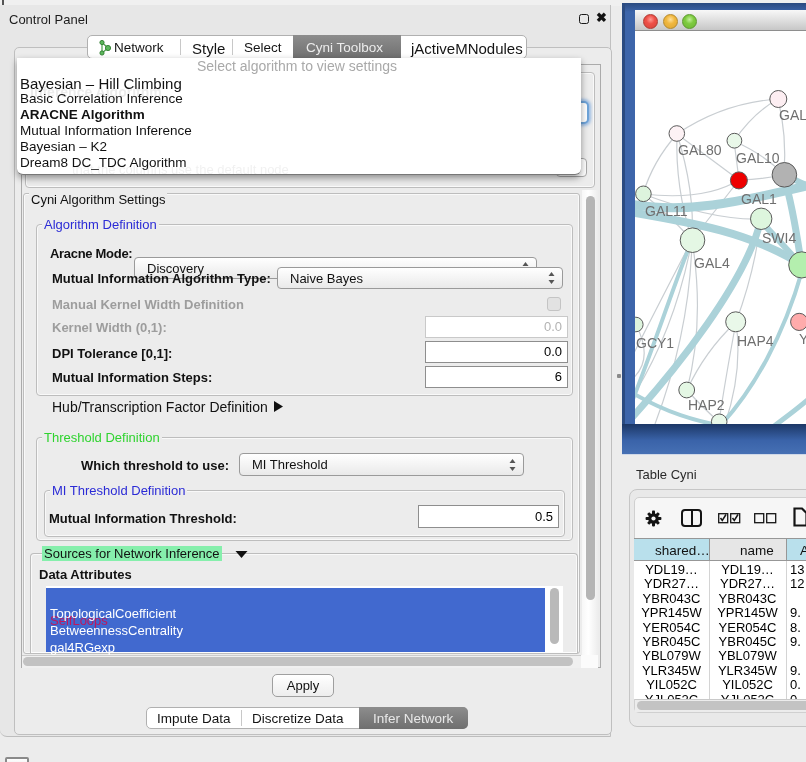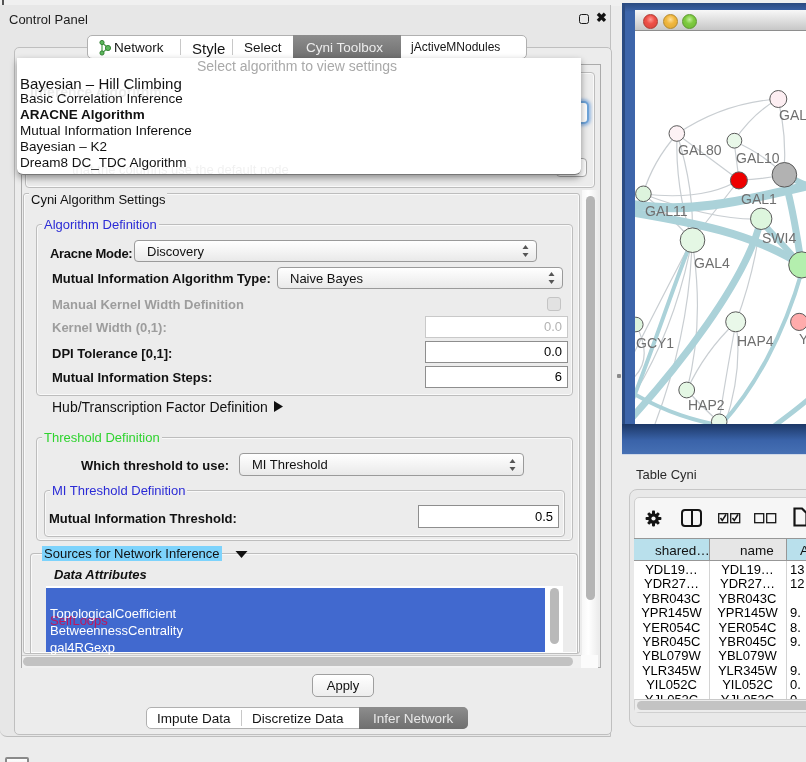--- a/index.html
+++ b/index.html
@@ -44,36 +44,36 @@
   <line x1="4" y1="3.5" x2="4" y2="14" stroke="#4a9e4a" stroke-width="1.2"></line>
   <line x1="4" y1="14" x2="10" y2="9" stroke="#4a9e4a" stroke-width="1.2"></line>
   <circle cx="4" cy="3.5" r="2.1" fill="#5cb85c" stroke="#2d7a2d" stroke-width="0.9"></circle>
   <circle cx="10" cy="9" r="2.6" fill="#5cb85c" stroke="#2d7a2d" stroke-width="0.9"></circle>
   <circle cx="4" cy="14" r="2.1" fill="#5cb85c" stroke="#2d7a2d" stroke-width="0.9"></circle>
 </svg>
 <div class="lbl" style="left:114px;top:40px;font-size:13.5px;color:#141414;">Network</div>
 <div class="lbl" style="left:192px;top:40px;font-size:15px;color:#141414;">Style</div>
 <div class="lbl" style="left:244px;top:40px;font-size:13.5px;color:#141414;">Select</div>
 <div class="lbl" style="left:306px;top:40px;font-size:13.5px;color:#ececec;">Cyni Toolbox</div>
-<div class="lbl" style="left:411px;top:40px;font-size:12px;color:#141414;">jActiveMNodules</div>
+<div class="lbl" style="left:411px;top:40px;font-size:15px;color:#141414;">jActiveMNodules</div>
 
 <div class="abs" style="left:21px;top:64px;width:580px;height:604px;background:#ececec;border:1px solid #ababab;box-sizing:border-box;"></div>
 
 <div class="group" style="left:25px;top:72px;width:568px;height:114px;"></div>
 <div class="abs" style="left:560px;top:101px;width:29px;height:23px;background:#fff;border:2px solid #6ea3d8;border-radius:5px;box-shadow:0 0 3px 2px rgba(90,150,220,0.55);box-sizing:border-box;"></div>
 <div class="abs" style="left:556px;top:158px;width:31px;height:19px;background:#fff;border:1px solid #a8a8a8;border-radius:4px;box-sizing:border-box;"></div>
 
 <div class="group" style="left:23px;top:193px;width:555px;height:459px;border-radius:3px;"></div>
 <div class="lbl" style="left:29px;top:192px;background:#ececec;padding:0 2px;">Cyni Algorithm Settings</div>
 
 <div class="group" style="left:36px;top:224px;width:535px;height:170px;"></div>
 <div class="lbl" style="left:42px;top:217px;background:#ececec;padding:0 2px;color:#2b2bd6;">Algorithm Definition</div>
 
 <div class="lbl bold" style="left:50px;top:246px;letter-spacing:-0.3px;">Aracne Mode:</div>
-<div class="combo" style="left:134px;top:240px;width:403px;height:22px;">
+<div class="combo" style="left:134px;top:257px;width:403px;height:22px;">
     <span class="tx">Discovery</span>
   <svg class="spin" viewBox="0 0 7 12">
       <path d="M3.5 0L6.5 4H0.5Z" fill="#555"></path>
       <path d="M3.5 12L0.5 8H6.5Z" fill="#555"></path>
     </svg>
   </div>
 
 <div class="lbl bold" style="left:52px;top:271px;">Mutual Information Algorithm Type:</div>
 <div class="combo" style="left:277px;top:267px;width:286px;height:22px;">
     <span class="tx">Naive Bayes</span>
@@ -111,25 +111,25 @@
       <path d="M3.5 12L0.5 8H6.5Z" fill="#555"></path>
     </svg>
   </div>
 
 <div class="group" style="left:44px;top:490px;width:519px;height:45px;"></div>
 <div class="lbl" style="left:50px;top:483px;background:#ececec;padding:0 2px;color:#2b2bd6;">MI Threshold Definition</div>
 <div class="lbl bold" style="left:49px;top:511px;text-align:center;">Mutual Information Threshold:</div>
 <div class="field" style="left:418px;top:505px;width:141px;height:23px;line-height:21px;">0.5</div>
 
 <div class="group" style="left:30px;top:553px;width:546px;height:99px;border-bottom:none;border-radius:4px 4px 0 0;"></div>
-<div class="lbl" style="left:42px;top:546px;background:#7dd3fc;padding:0 2px;">Sources for Network Inference</div>
+<div class="lbl" style="left:42px;top:546px;background:#86efac;padding:0 2px;">Sources for Network Inference</div>
 <svg class="abs" style="left:235px;top:550px;" width="13" height="9">
     <path d="M0.5 1L12.5 1L6.5 8Z" fill="#111"></path>
   </svg>
-<div class="lbl bold" style="left:54px;top:567px;font-style:italic;">Data Attributes</div>
+<div class="lbl bold" style="left:39px;top:567px;">Data Attributes</div>
 
 <div class="abs" style="left:46px;top:586px;width:517px;height:66px;background:#fff;"></div>
 <div class="abs" style="left:46px;top:587.5px;width:499px;height:16.8px;background:#4169cf;"></div>
 <div class="abs" style="left:46px;top:604.3px;width:499px;height:16.8px;background:#4169cf;"></div>
 <div class="abs" style="left:46px;top:621.1px;width:499px;height:16.8px;background:#4169cf;"></div>
 <div class="abs" style="left:46px;top:637.9px;width:499px;height:14.5px;background:#4169cf;"></div>
 <div class="lbl" style="left:50px;top:613px;color:#be185d;">SelfLoops</div>
 <div class="lbl" style="left:50px;top:606px;color:#fff;">TopologicalCoefficient</div>
 <div class="lbl" style="left:50px;top:623px;color:#fff;">BetweennessCentrality</div>
 <div class="lbl" style="left:50px;top:640px;color:#fff;">gal4RGexp</div>
@@ -137,21 +137,21 @@
 
 <div class="abs" style="left:582px;top:190px;width:16px;height:465px;background:linear-gradient(90deg,#f7f7f7,#ffffff 40%,#ededed);"></div>
 <div class="abs" style="left:585.5px;top:196px;width:9.5px;height:404px;background:#b5b5b5;border-radius:5px;"></div>
 
 <div class="abs" style="left:22px;top:655px;width:559px;height:12px;background:#f0f0f0;border-top:1px solid #cccccc;"></div>
 <div class="abs" style="left:23px;top:657px;width:550px;height:9px;background:#c2c2c2;border-radius:4.5px;"></div>
 
 <div class="abs" style="left:581px;top:655px;width:17px;height:13px;background:#fbfbfb;"></div>
 
 <div class="abs" style="left:272px;top:674px;width:62px;height:23px;background:linear-gradient(#ffffff,#ededed);
-     border:1px solid #9f9f9f;border-radius:5px;box-sizing:border-box;text-align:center;line-height:21px;font-size:13px;color:#111;margin-left:40px;">Apply</div>
+     border:1px solid #9f9f9f;border-radius:5px;box-sizing:border-box;text-align:center;line-height:21px;font-size:13px;color:#111;">Apply</div>
 
 <div class="abs" style="left:146px;top:707px;width:322px;height:22px;background:#fff;border:1px solid #b0b0b0;border-radius:5px;box-sizing:border-box;"></div>
 <div class="abs" style="left:359px;top:707px;width:109px;height:22px;background:linear-gradient(#8d8d8d,#6f6f6f);border-radius:0 5px 5px 0;box-sizing:border-box;"></div>
 <div class="abs" style="left:241px;top:710px;width:1px;height:16px;background:#c8c8c8;"></div>
 <div class="lbl" style="left:157px;top:711px;font-size:13.5px;color:#141414;">Impute Data</div>
 <div class="lbl" style="left:252px;top:711px;font-size:13.5px;color:#141414;">Discretize Data</div>
 <div class="lbl" style="left:373px;top:711px;font-size:13.5px;color:#e8e8e8;">Infer Network</div>
 
 <div class="abs" style="left:17px;top:58px;width:564px;height:116px;background:#ffffff;
      border-bottom:1px solid #777;border-radius:0 0 6px 6px;box-shadow:0 3px 7px rgba(0,0,0,0.4);"></div>

